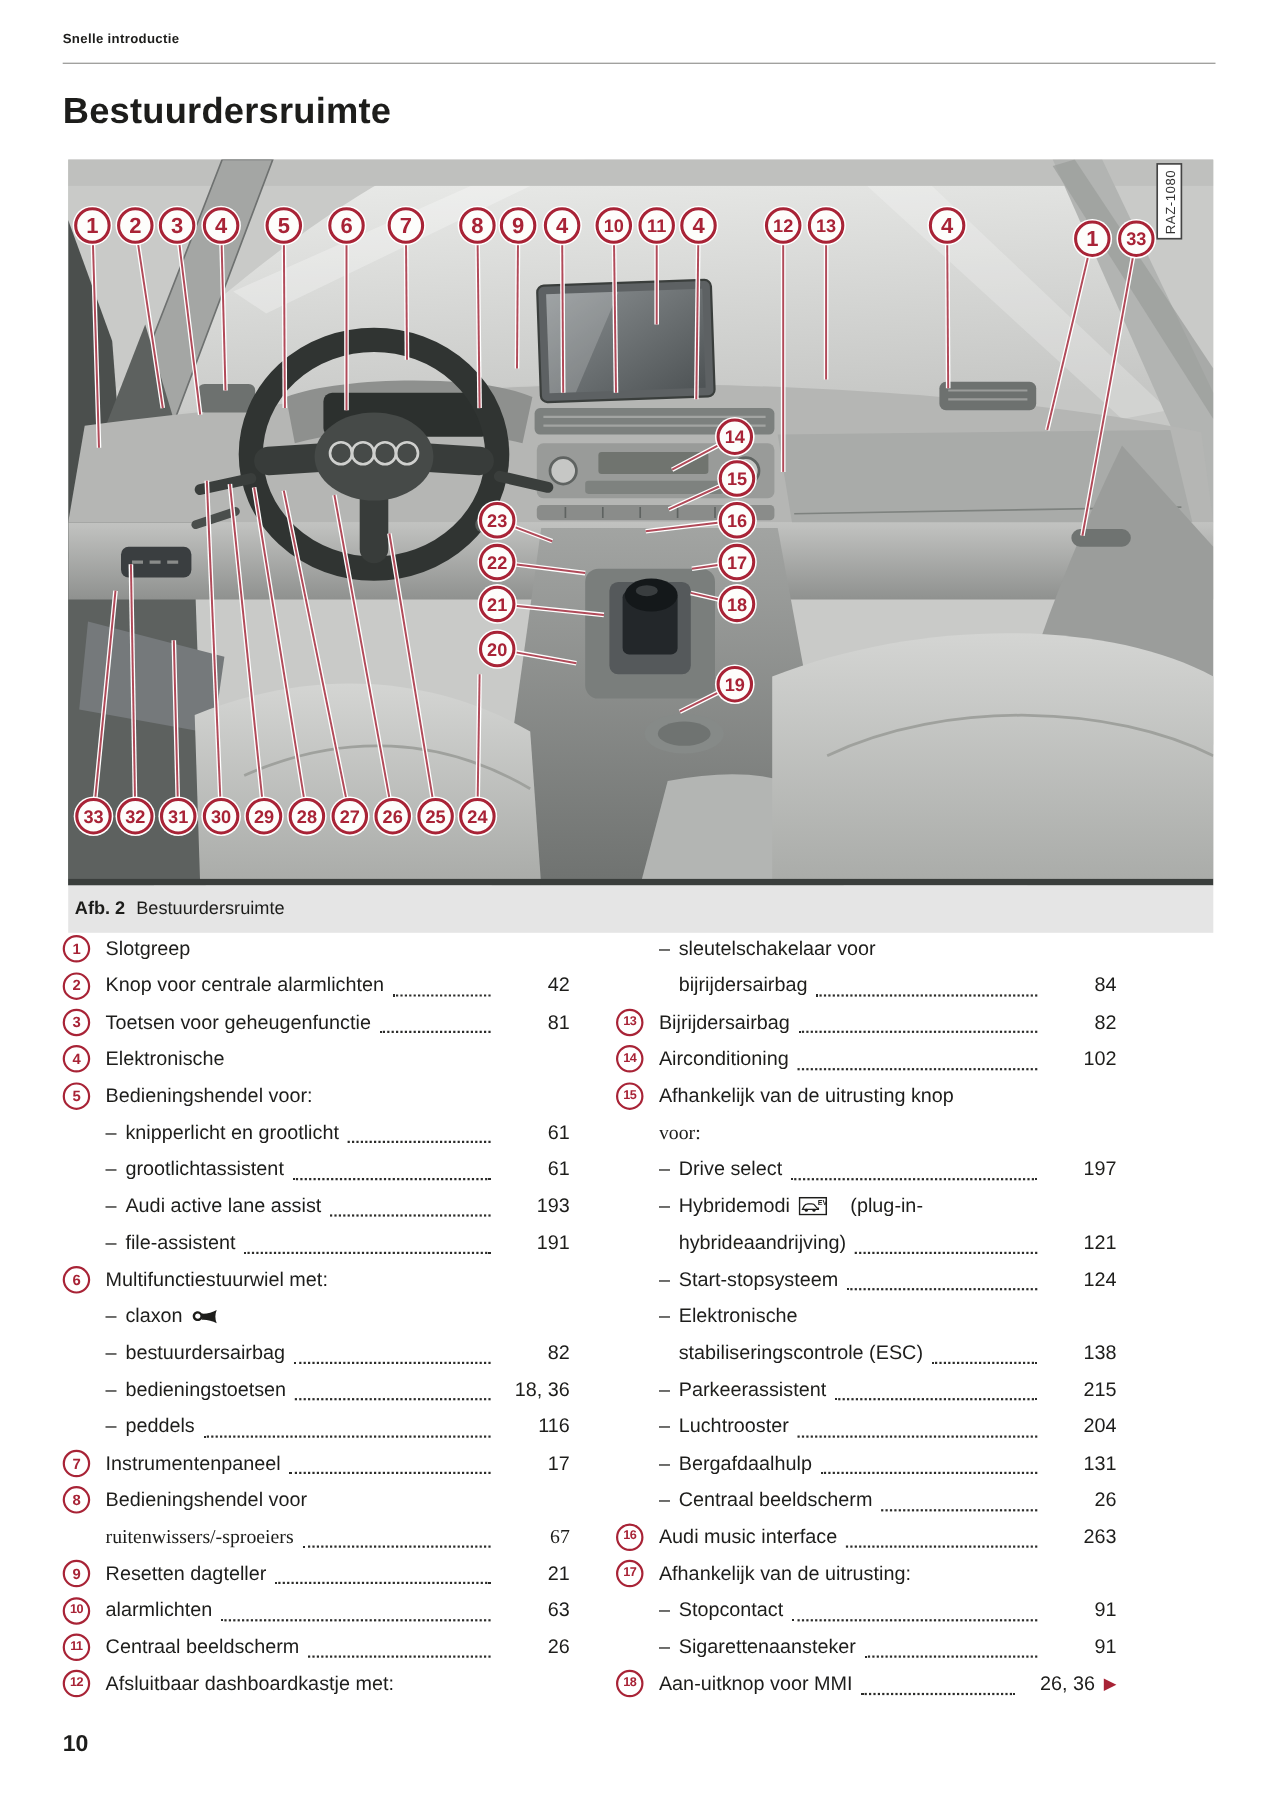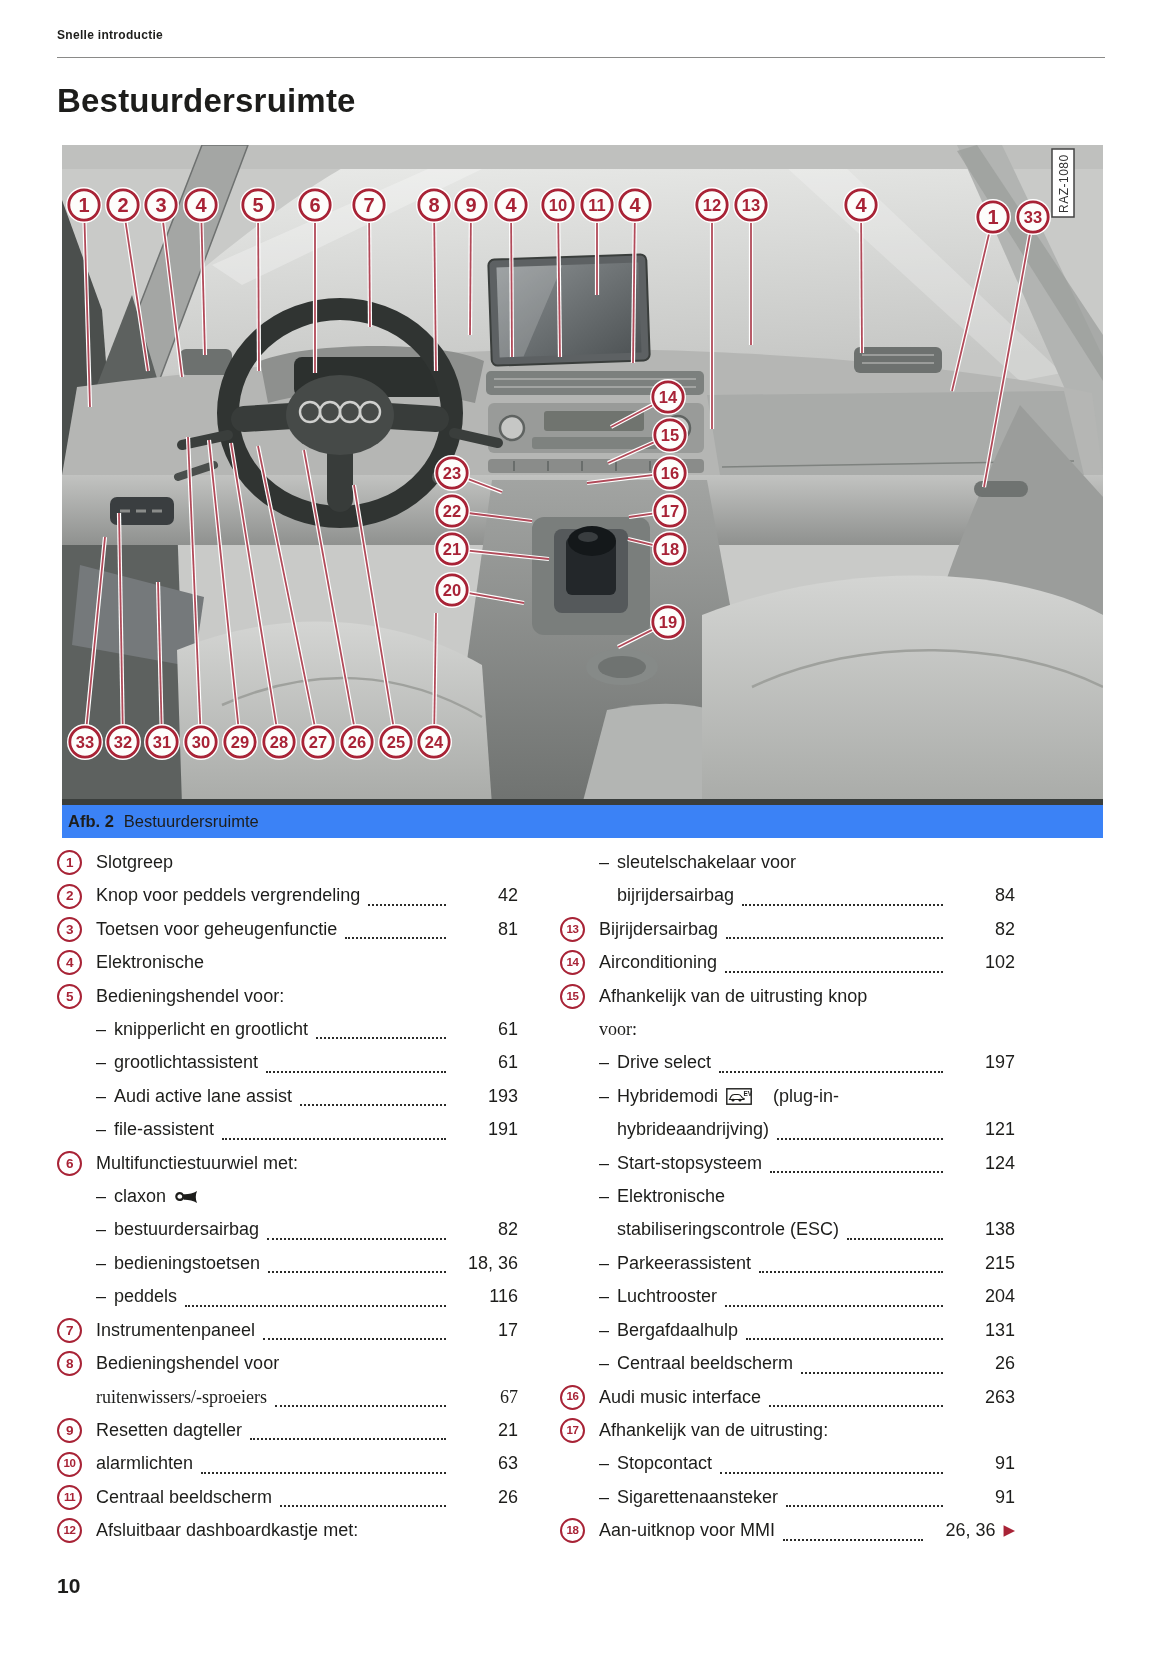--- a/index.html
+++ b/index.html
@@ -8,21 +8,21 @@
     width:1165px;height:1653px;position:relative;overflow:hidden;
     background:#ffffff;color:#1d1d1b;
     font-family:"Liberation Sans",sans-serif;
   }
   .header-line{position:absolute;left:57px;top:28px;font-size:12px;font-weight:bold;letter-spacing:.3px;}
   .header-rule{position:absolute;left:57px;top:57px;width:1048px;height:1px;background:#8a8a88;}
   .page-title{position:absolute;left:57px;top:82px;font-size:33px;font-weight:bold;letter-spacing:.2px;}
   .figure-wrap{position:absolute;left:62px;top:145px;width:1041px;height:660px;background:#c9cac8;}
   .figure-wrap svg{display:block;width:100%;height:100%;}
   .figure-caption{
-    position:absolute;left:62px;top:805px;width:1041px;height:33px;background:#3b82f6;
+    position:absolute;left:62px;top:805px;width:1041px;height:43px;background:#e5e5e5;
     display:flex;align-items:center;font-size:16.5px;box-sizing:border-box;
   }
   .figure-caption .cl{font-weight:bold;margin-left:6px;}
   .figure-caption .ct{margin-left:10px;}
   .legend{position:absolute;left:57px;top:846px;display:flex;}
   .colL{width:461px;margin-right:42px;}
   .colR{width:455px;}
   .lrow{display:flex;align-items:baseline;min-height:33.4px;font-size:18px;line-height:33.4px;}
   .lnum{
     flex:none;align-self:center;width:21px;height:21px;border:2px solid var(--acc);border-radius:50%;
@@ -360,21 +360,21 @@
 </div>
 
 <div class="legend">
   <div class="colL" id="colL">
       <div class="lrow ">
         <span class="lnum">1</span>
         <span class="ltext">Slotgreep</span>
       </div>
       <div class="lrow ">
         <span class="lnum">2</span>
-        <span class="ltext">Knop voor peddels vergrendeling</span>
+        <span class="ltext">Knop voor centrale alarmlichten</span>
         <span class="dots"></span>
         <span class="pg">42</span>
       </div>
       <div class="lrow ">
         <span class="lnum">3</span>
         <span class="ltext">Toetsen voor geheugenfunctie</span>
         <span class="dots"></span>
         <span class="pg">81</span>
       </div>
       <div class="lrow ">

